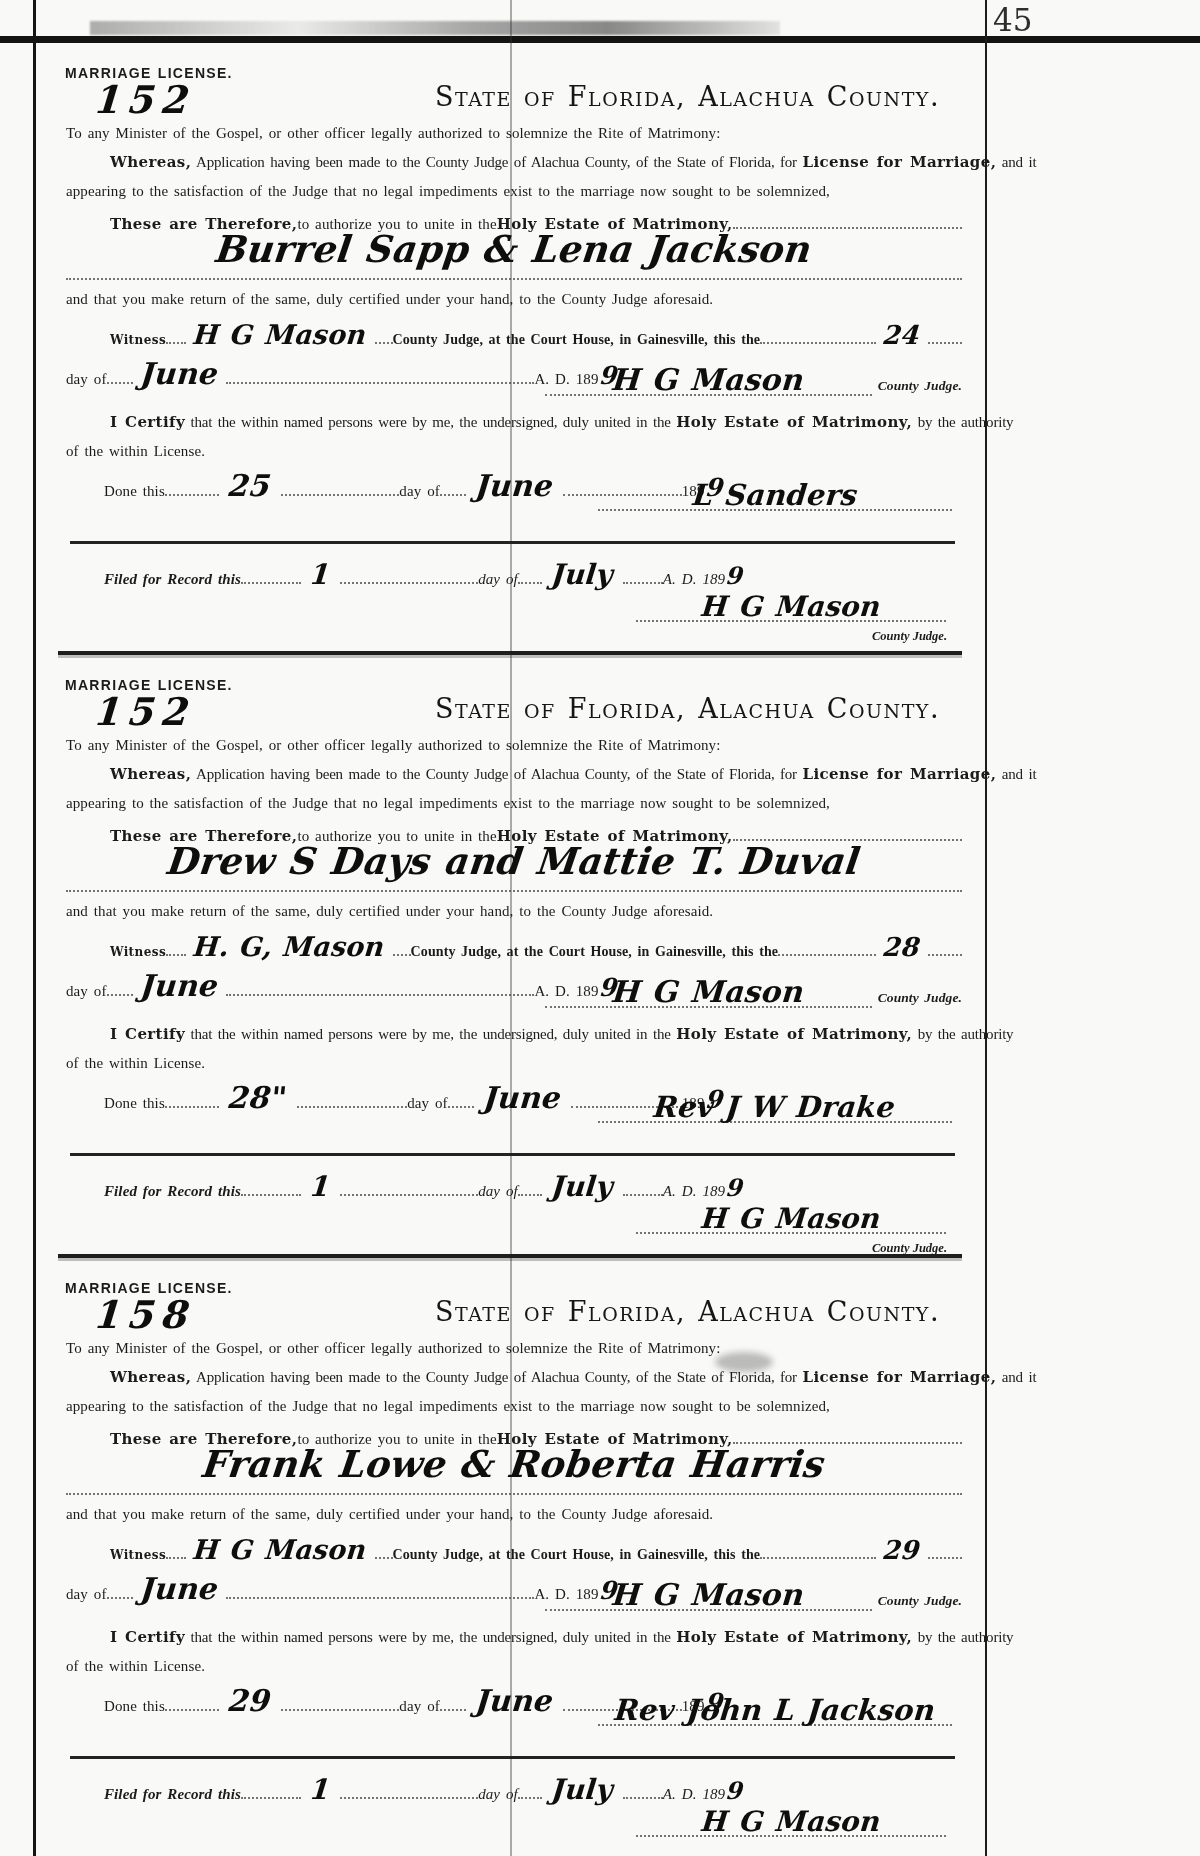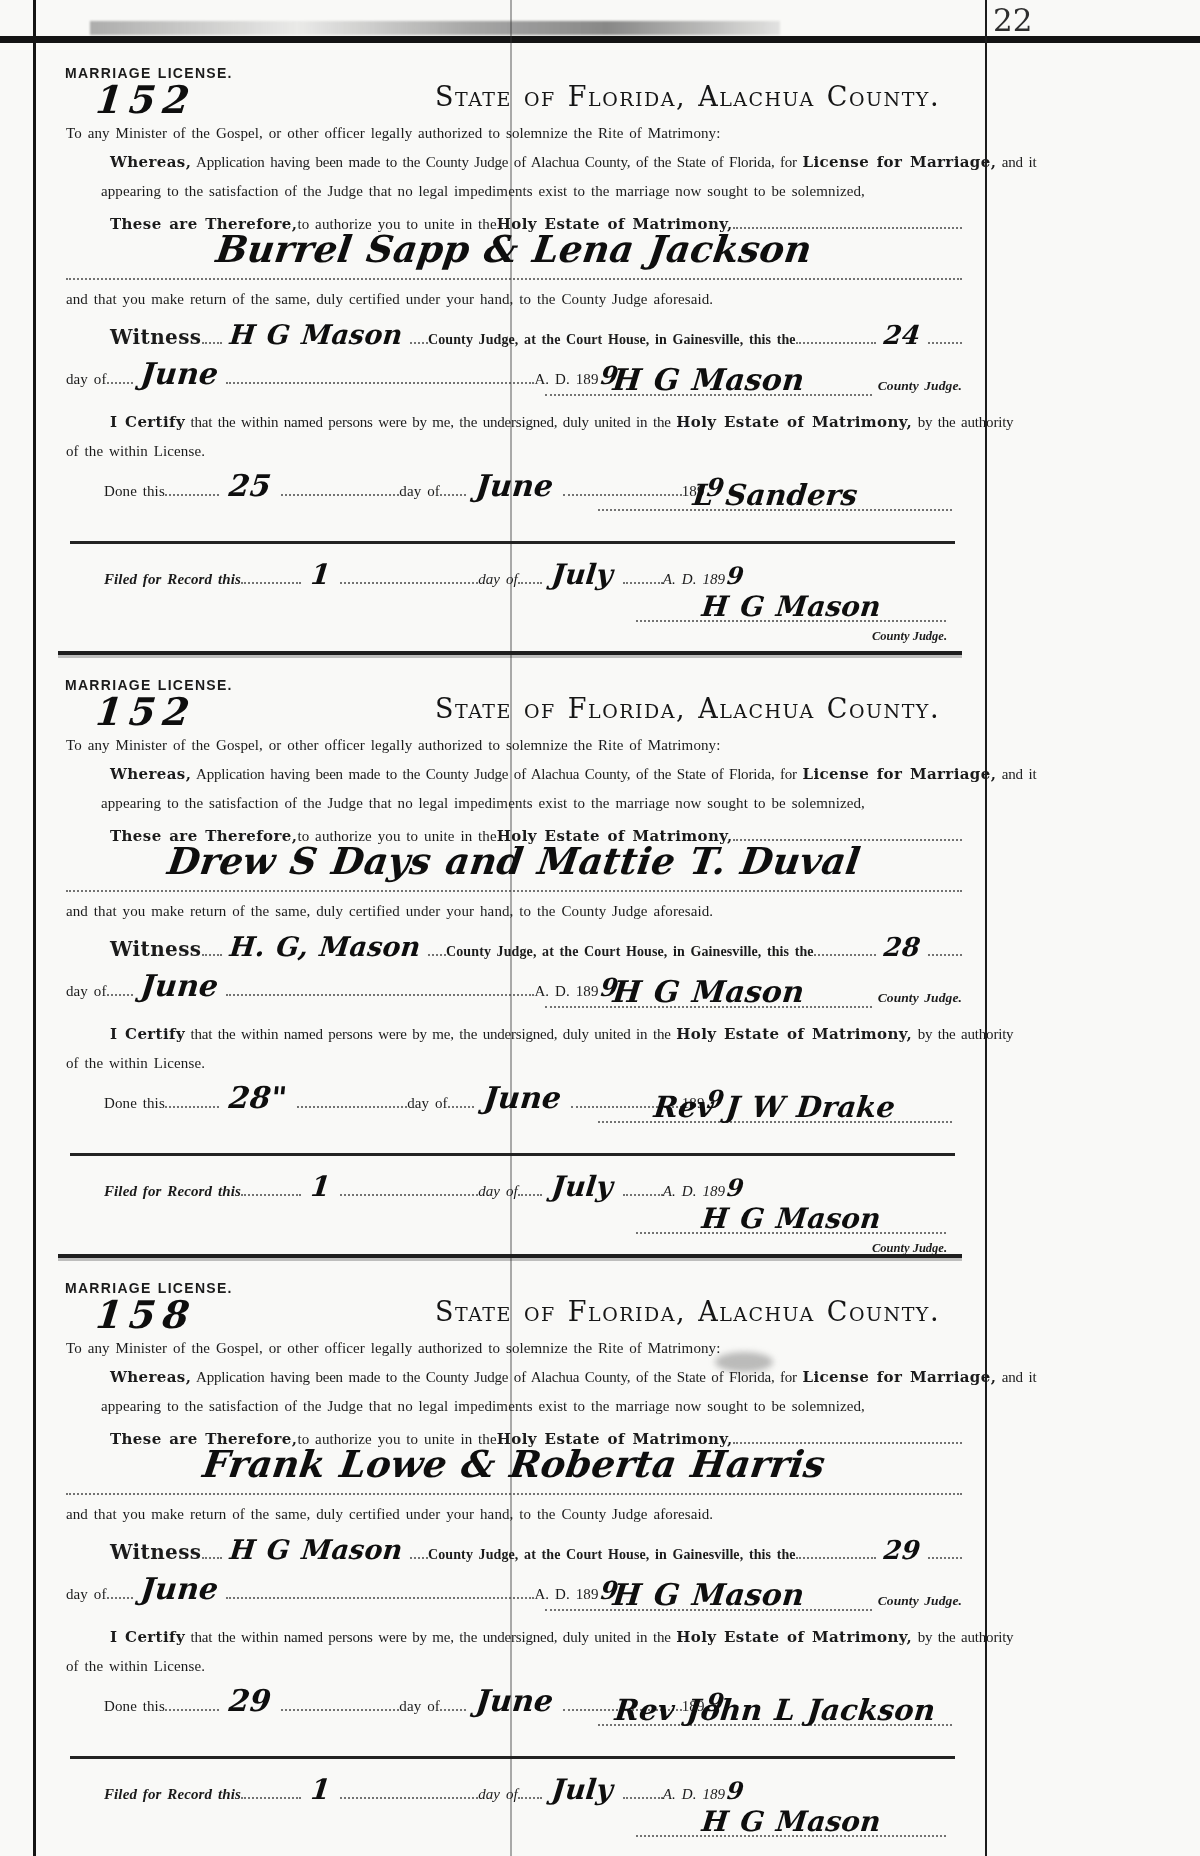--- a/index.html
+++ b/index.html
@@ -37,28 +37,28 @@
       display:inline-block;transform:skewX(-6deg);line-height:1;}
 
   .header-row{top:20px;left:65px;font-family:"Liberation Sans",sans-serif;font-weight:bold;
       font-size:14px;letter-spacing:1.3px;word-spacing:1px;}
   .number-row{top:36px;left:96px;}
   .number-row .hw{font-size:38px;letter-spacing:7px;}
   .title-row{top:36px;left:250px;width:690px;text-align:right;font-family:"DejaVu Serif",serif;
       font-size:27px;font-variant:small-caps;letter-spacing:1.5px;color:#161616;}
   .addressee-row{top:80px;left:66px;}
   .whereas-row{top:108px;left:66px;right:48px;letter-spacing:-.2px;}
-  .impediments-row{top:138px;left:66px;margin-left:35px;}
+  .impediments-row{top:138px;left:66px;}
   .therefore-row{top:170px;left:66px;right:38px;}
   .couple-row{top:186px;left:66px;right:38px;height:54px;}
   .couple-underline{position:absolute;left:0;right:0;bottom:5px;border-bottom:2px dotted rgba(70,70,70,.75);}
   .couple-name{position:relative;display:block;text-align:center;font-size:37px;transform:skewX(-8deg);}
   .return-row{top:246px;left:66px;}
   .witness-row{top:276px;left:66px;right:38px;}
-  .witness-row .label{font-size:20px;}
+  .witness-row .label{font-size:12px;}
   .witness-row .hw{font-size:27px;margin:0 8px;}
   .witness-row .mid{font-weight:bold;font-size:14px;}
   .witness-row .day{font-size:26px;}
   .dayof-row{top:314px;left:66px;width:560px;}
   .dayof-row .hw{font-size:30px;margin:0 8px;}
   .dayof-row .digit{font-size:25px;margin-left:2px;}
   .judge-row{top:320px;left:545px;right:38px;}
   .sigline{flex:1 1 auto;text-align:center;border-bottom:2px dotted rgba(70,70,70,.75);padding:0 6px;}
   .sigline .hw{font-size:30px;margin-bottom:-4px;}
   .cj{font-style:italic;font-weight:bold;font-size:13.5px;margin-left:6px;white-space:nowrap;}
@@ -80,21 +80,21 @@
 </style>
 </head>
 <body>
 
 <div class="page">
   <div class="topsmudge"></div>
   <div class="topbar"></div>
   <div class="left-rule"></div>
   <div class="right-rule"></div>
   <div class="fold-line"></div>
-  <div class="page-number">22</div>
+  <div class="page-number">45</div>
   <div class="section-divider" style="top:651px"></div>
   <div class="section-divider" style="top:1254px"></div>
   <div class="smudge3"></div>
 
   <div id="sections">
   <div class="license-section">
     <div class="row header-row">MARRIAGE LICENSE.</div>
     <div class="row number-row">
       <span class="hw">152</span>
     </div>

